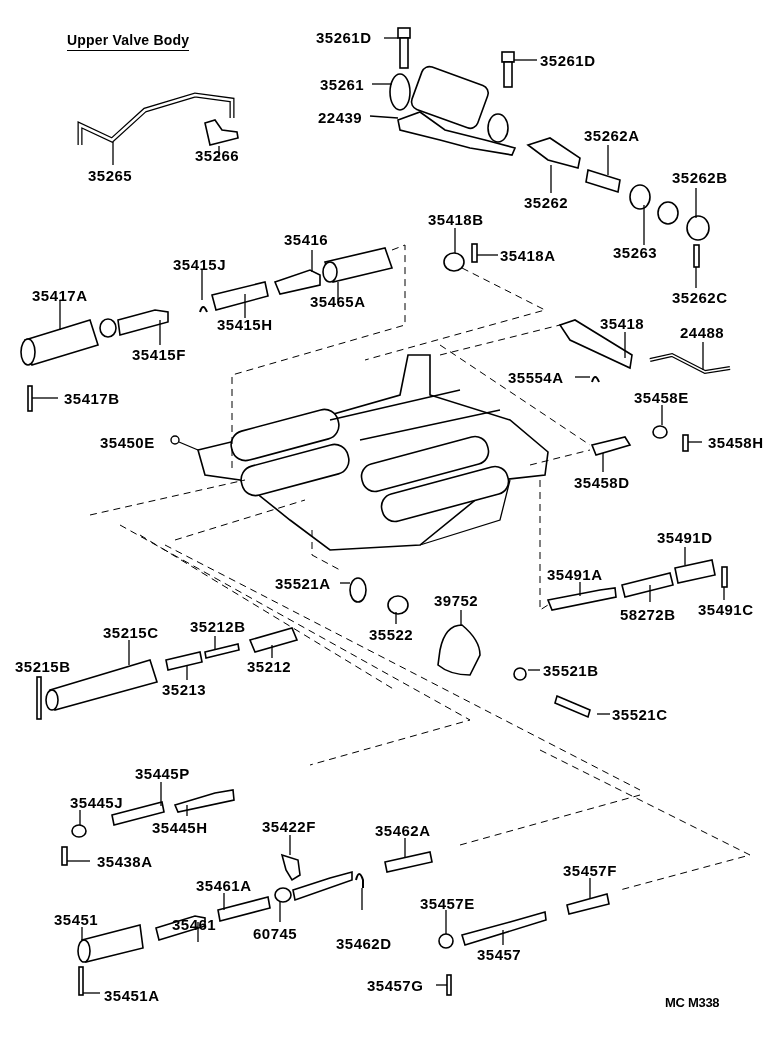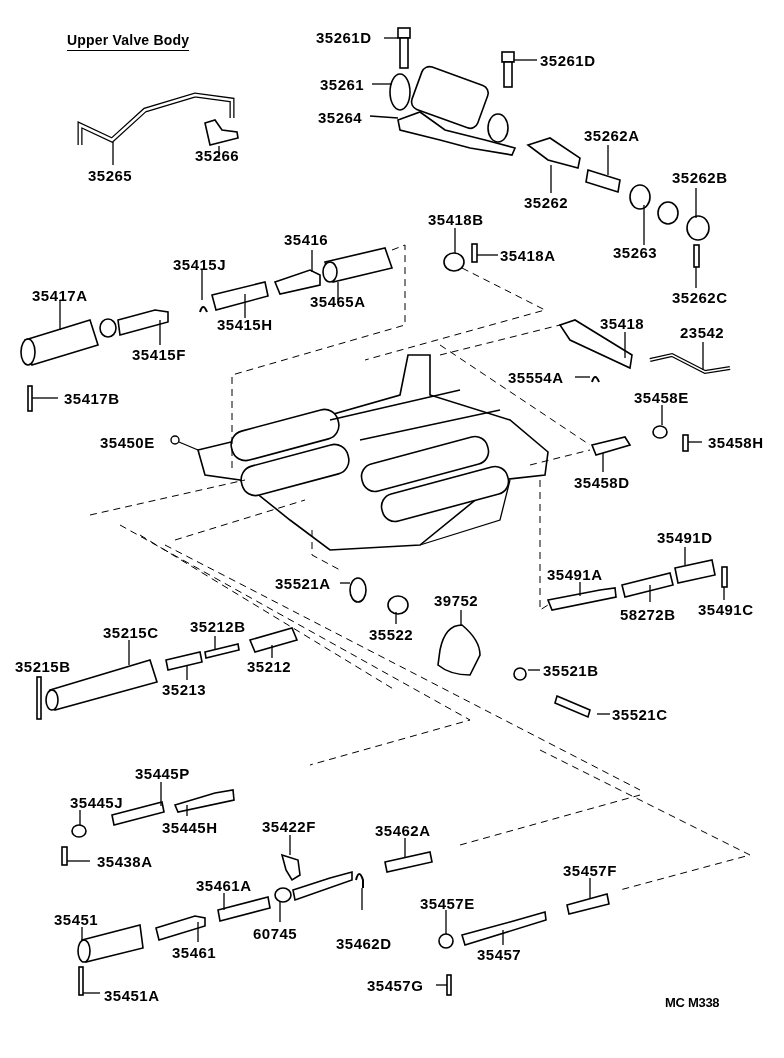--- a/index.html
+++ b/index.html
@@ -292,39 +292,39 @@
     <path class="d" d="M540,750 L750,855 L620,890"></path>
     <path class="d" d="M460,845 L640,795"></path>
   </g>
 </svg>
 
 <div class="title">Upper Valve Body</div>
 
 <span class="lbl" style="left:316px;top:30px">35261D</span>
 <span class="lbl" style="left:540px;top:53px">35261D</span>
 <span class="lbl" style="left:320px;top:77px">35261</span>
-<span class="lbl" style="left:318px;top:110px">35264</span>
+<span class="lbl" style="left:318px;top:110px">22439</span>
 <span class="lbl" style="left:88px;top:168px">35265</span>
 <span class="lbl" style="left:195px;top:148px">35266</span>
 <span class="lbl" style="left:584px;top:128px">35262A</span>
 <span class="lbl" style="left:524px;top:195px">35262</span>
 <span class="lbl" style="left:672px;top:170px">35262B</span>
 <span class="lbl" style="left:613px;top:245px">35263</span>
 <span class="lbl" style="left:672px;top:290px">35262C</span>
 <span class="lbl" style="left:428px;top:212px">35418B</span>
 <span class="lbl" style="left:500px;top:248px">35418A</span>
 <span class="lbl" style="left:284px;top:232px">35416</span>
 <span class="lbl" style="left:173px;top:257px">35415J</span>
 <span class="lbl" style="left:32px;top:288px">35417A</span>
 <span class="lbl" style="left:310px;top:294px">35465A</span>
 <span class="lbl" style="left:217px;top:317px">35415H</span>
 <span class="lbl" style="left:132px;top:347px">35415F</span>
 <span class="lbl" style="left:64px;top:391px">35417B</span>
 <span class="lbl" style="left:600px;top:316px">35418</span>
-<span class="lbl" style="left:680px;top:325px">23542</span>
+<span class="lbl" style="left:680px;top:325px">24488</span>
 <span class="lbl" style="left:508px;top:370px">35554A</span>
 <span class="lbl" style="left:634px;top:390px">35458E</span>
 <span class="lbl" style="left:708px;top:435px">35458H</span>
 <span class="lbl" style="left:100px;top:435px">35450E</span>
 <span class="lbl" style="left:574px;top:475px">35458D</span>
 <span class="lbl" style="left:657px;top:530px">35491D</span>
 <span class="lbl" style="left:547px;top:567px">35491A</span>
 <span class="lbl" style="left:620px;top:607px">58272B</span>
 <span class="lbl" style="left:698px;top:602px">35491C</span>
 <span class="lbl" style="left:275px;top:576px">35521A</span>
@@ -332,28 +332,28 @@
 <span class="lbl" style="left:369px;top:627px">35522</span>
 <span class="lbl" style="left:543px;top:663px">35521B</span>
 <span class="lbl" style="left:612px;top:707px">35521C</span>
 <span class="lbl" style="left:103px;top:625px">35215C</span>
 <span class="lbl" style="left:190px;top:619px">35212B</span>
 <span class="lbl" style="left:15px;top:659px">35215B</span>
 <span class="lbl" style="left:247px;top:659px">35212</span>
 <span class="lbl" style="left:162px;top:682px">35213</span>
 <span class="lbl" style="left:135px;top:766px">35445P</span>
 <span class="lbl" style="left:70px;top:795px">35445J</span>
-<span class="lbl" style="left:162px;top:820px">35445H</span>
+<span class="lbl" style="left:152px;top:820px">35445H</span>
 <span class="lbl" style="left:97px;top:854px">35438A</span>
 <span class="lbl" style="left:262px;top:819px">35422F</span>
 <span class="lbl" style="left:375px;top:823px">35462A</span>
 <span class="lbl" style="left:196px;top:878px">35461A</span>
 <span class="lbl" style="left:563px;top:863px">35457F</span>
 <span class="lbl" style="left:54px;top:912px">35451</span>
 <span class="lbl" style="left:420px;top:896px">35457E</span>
-<span class="lbl" style="left:172px;top:945px">35461</span>
+<span class="lbl" style="left:172px;top:917px">35461</span>
 <span class="lbl" style="left:253px;top:926px">60745</span>
 <span class="lbl" style="left:336px;top:936px">35462D</span>
 <span class="lbl" style="left:477px;top:947px">35457</span>
 <span class="lbl" style="left:104px;top:988px">35451A</span>
 <span class="lbl" style="left:367px;top:978px">35457G</span>
 
 <div class="code">MC M338</div>
 
 </body></html>

